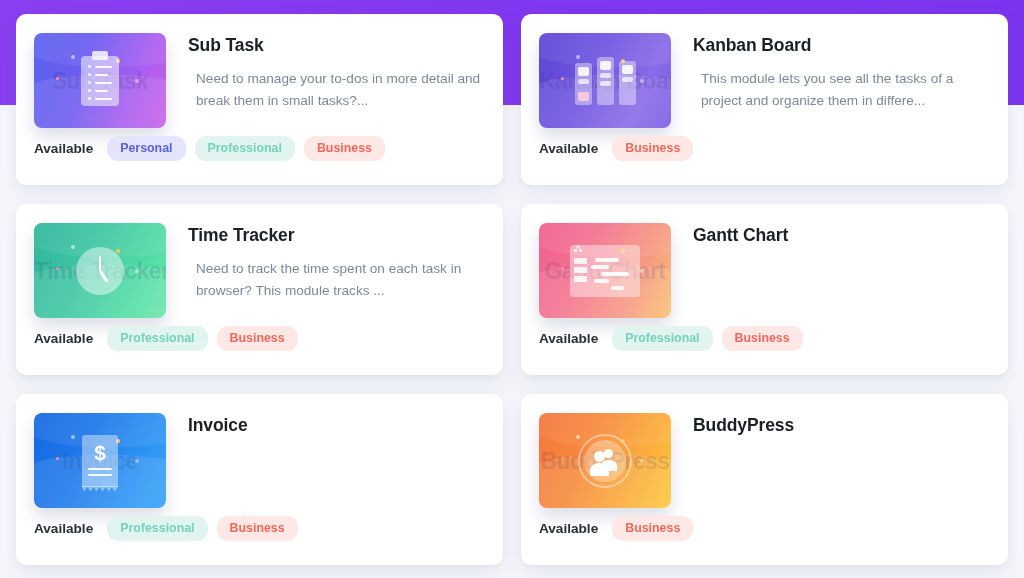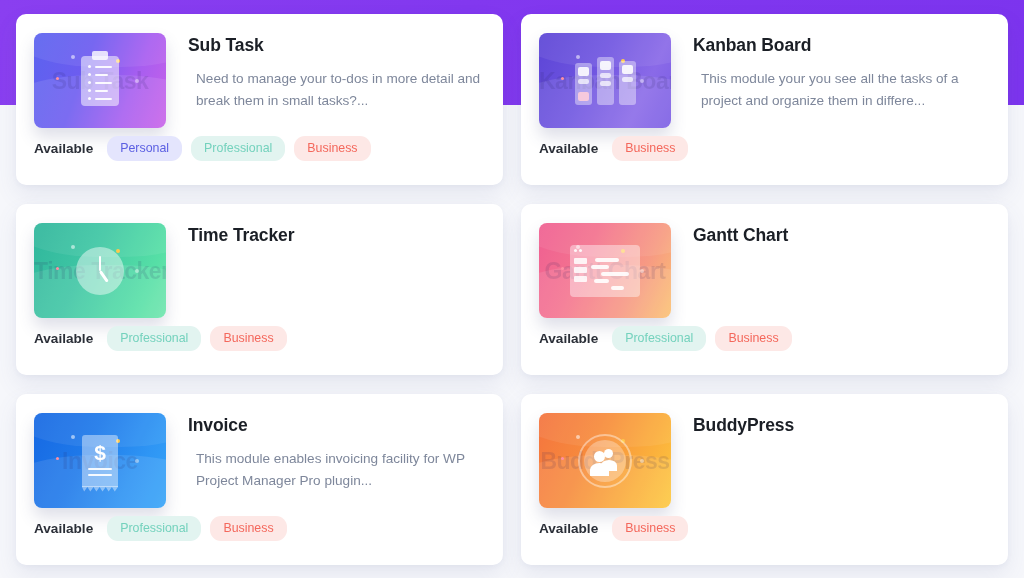--- a/index.html
+++ b/index.html
@@ -82,21 +82,21 @@
 
   .card-footer {
     position: absolute; left: 18px; bottom: 24px;
     display: flex; align-items: center;
   }
   .avail {
     font-size: 13.6px; font-weight: bold; color: #2b2f38;
     margin-right: 14px;
   }
   .pill {
-    font-size: 12.4px; font-weight: normal;
+    font-size: 12.4px; font-weight: bold;
     padding: 5px 13px 6px 13px;
     border-radius: 11px;
     margin-right: 9px;
     white-space: nowrap;
   }
   .pill-personal     { background: #e4e5fd; color: #5b5fe2; }
   .pill-professional { background: #e2f4f0; color: #74d2bd; }
   .pill-business     { background: #fde8e6; color: #f4685c; }
 
   
@@ -289,21 +289,21 @@
                   <div class="kcol" style="height:44px">
                     <div class="kcard"></div>
                     <div class="kcard sm"></div>
                   </div>
                 </div>
               </div>
             </div>
           </div>
           <div class="card-text">
             <div class="card-title">Kanban Board</div>
-            <div class="card-desc">This module your you see all the tasks of a project and organize them in differe...</div>
+            <div class="card-desc">This module lets you see all the tasks of a project and organize them in differe...</div>
           </div>
         </div>
         <div class="card-footer">
           <span class="avail">Available</span>
           <span class="pill pill-business">Business</span>
         </div>
       </div>
       <div class="card">
         <div class="card-top">
           <div class="thumb-wrap">
@@ -320,20 +320,21 @@
               <div class="glyph">
                 <div class="clock">
                   <span class="hand h"></span>
                   <span class="hand m"></span>
                 </div>
               </div>
             </div>
           </div>
           <div class="card-text">
             <div class="card-title">Time Tracker</div>
+            <div class="card-desc">Need to track the time spent on each task in browser? This module tracks ...</div>
           </div>
         </div>
         <div class="card-footer">
           <span class="avail">Available</span>
           <span class="pill pill-professional">Professional</span>
           <span class="pill pill-business">Business</span>
         </div>
       </div>
       <div class="card">
         <div class="card-top">
@@ -400,21 +401,20 @@
                   <div class="dollar">$</div>
                   <div class="rline"></div>
                   <div class="rline"></div>
                   <div class="zig"></div>
                 </div>
               </div>
             </div>
           </div>
           <div class="card-text">
             <div class="card-title">Invoice</div>
-            <div class="card-desc">This module enables invoicing facility for WP Project Manager Pro plugin...</div>
           </div>
         </div>
         <div class="card-footer">
           <span class="avail">Available</span>
           <span class="pill pill-professional">Professional</span>
           <span class="pill pill-business">Business</span>
         </div>
       </div>
       <div class="card">
         <div class="card-top">

